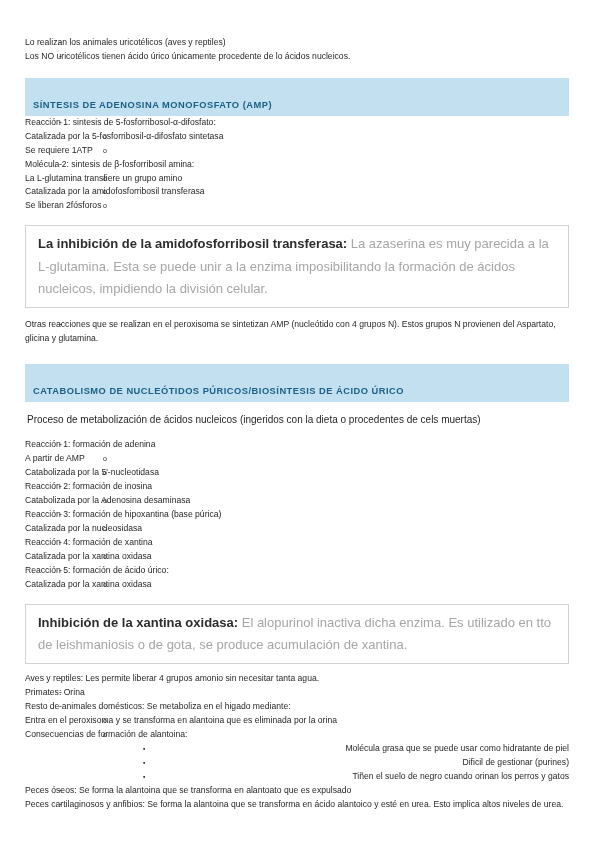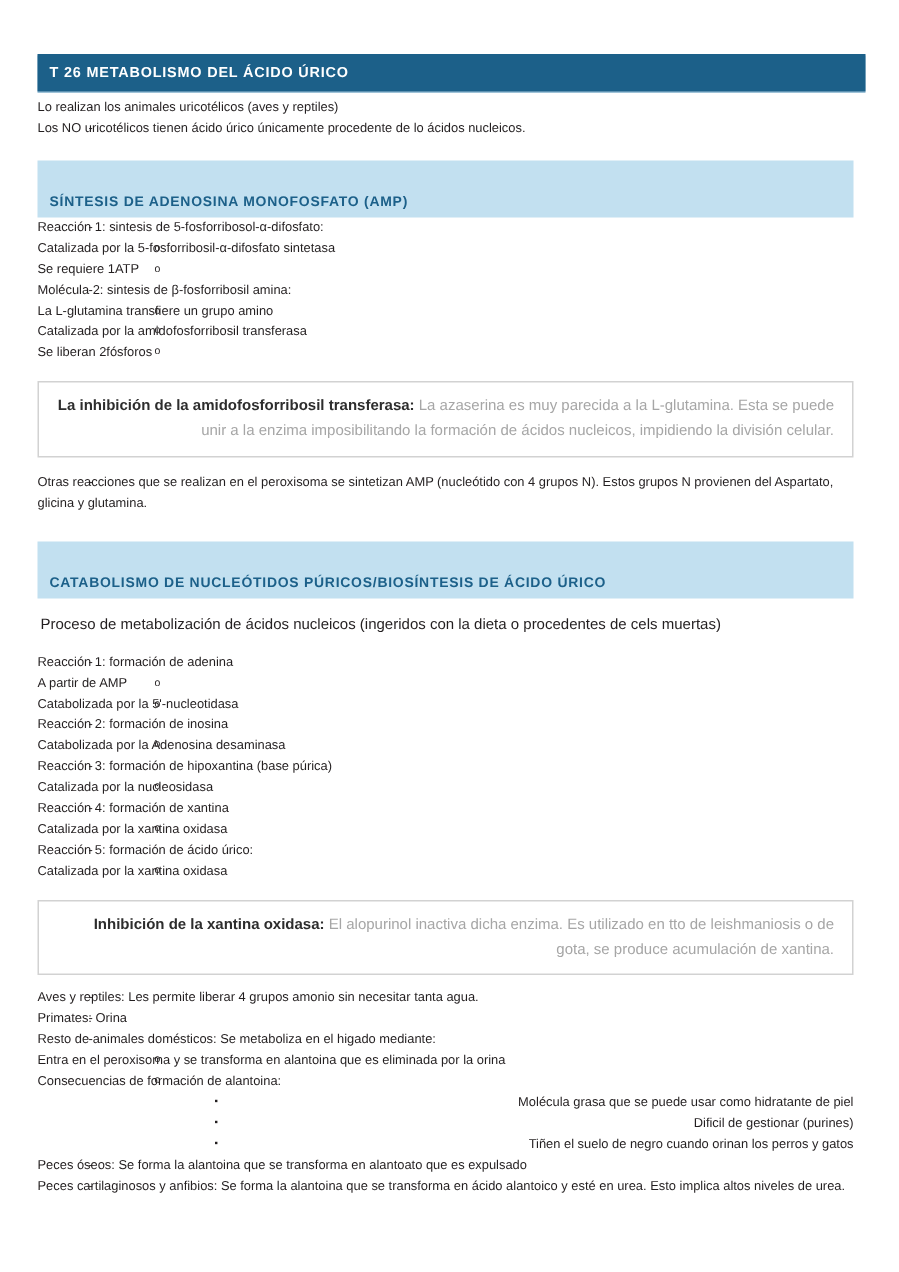--- a/index.html
+++ b/index.html
@@ -109,42 +109,39 @@
   .spacer-md { height: 14px; }
   .spacer-lg { height: 18px; }
 
   
   .callout {
     border: 1px solid #d2d2d2;
     box-sizing: border-box;
     width: 544px;
     margin: 12px 0 0 0;
     padding: 7px 12px 7px 12px;
-    text-align: right;
-    font-size: 10px;
+    text-align: left;
+    font-size: 13px;
     line-height: 1.72;
     color: #a6a6a6;
   }
   .callout .lead {
     font-weight: bold;
     color: #2d2d2d;
   }
   .callout p {
     margin: 0;
   }
 </style>
 </head>
 <body>
 
 <div class="page">
   <div class="content">
 
-    <div class="title-bar">
-      <span>T 26 METABOLISMO DEL ÁCIDO ÚRICO</span>
-    </div>
 
     <ul class="lvl">
       <li class="item l1">
         <span class="bullet">-</span>
         <span class="txt">Lo realizan los animales uricotélicos (aves y reptiles)</span>
       </li>
       <li class="item l1">
         <span class="bullet">-</span>
         <span class="txt">Los NO uricotélicos tienen ácido úrico únicamente procedente de lo ácidos nucleicos.</span>
       </li>

